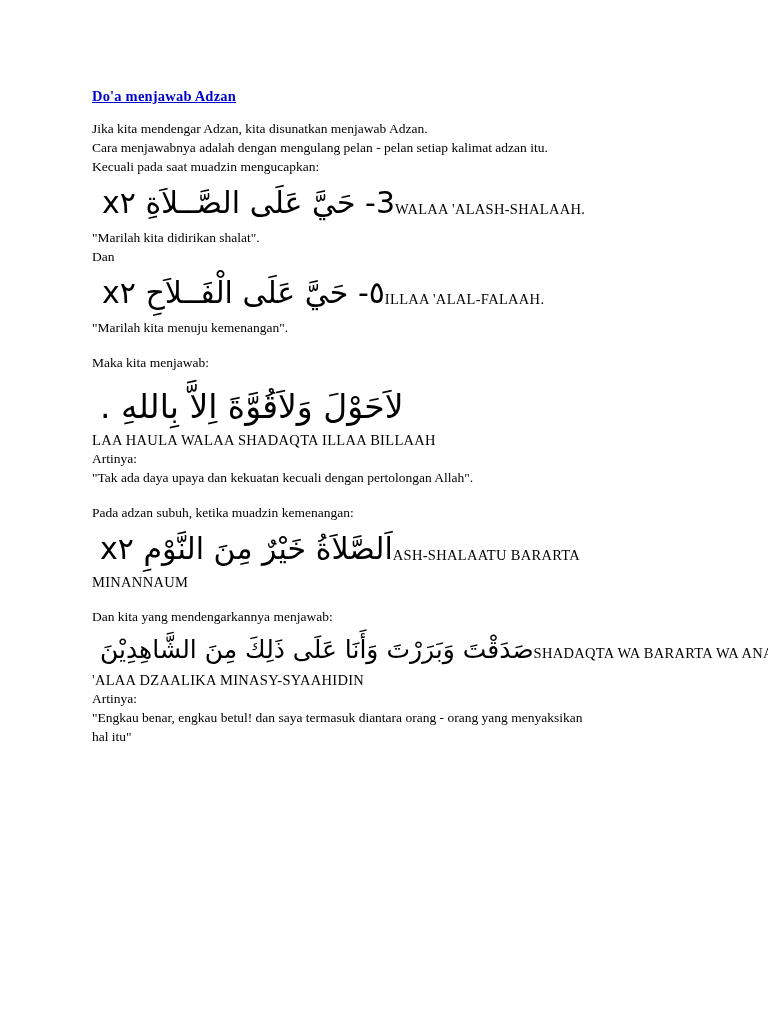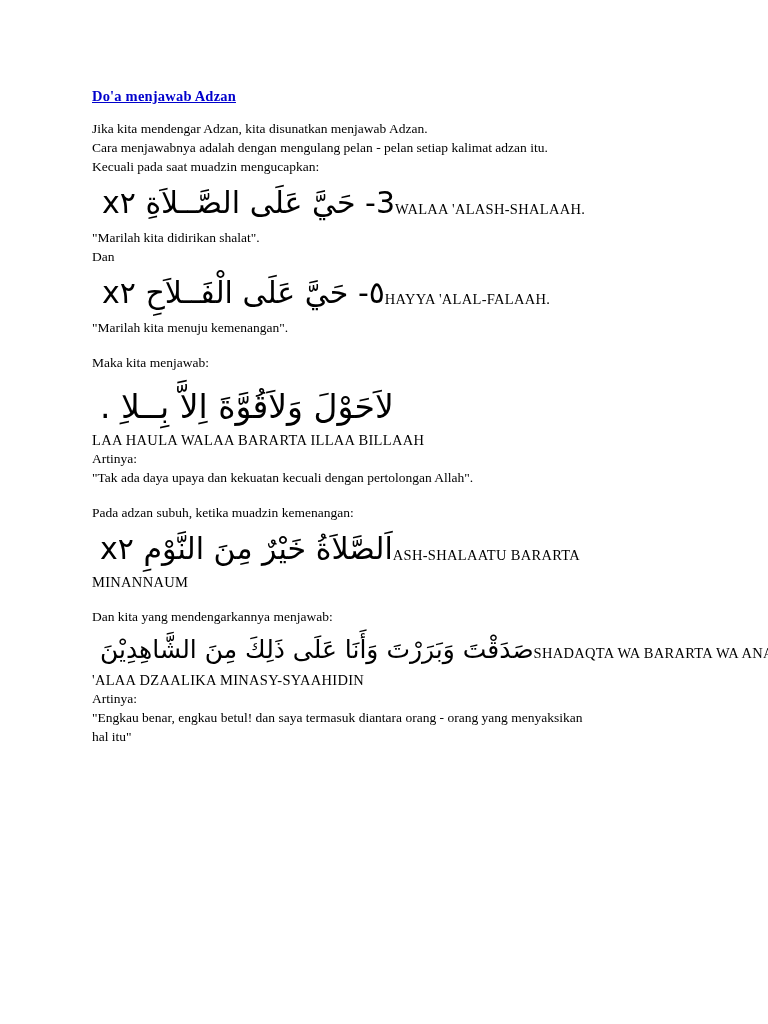--- a/index.html
+++ b/index.html
@@ -101,36 +101,36 @@
     <div class="arabic-line">
       <span class="arabic arabic-center">3- حَيَّ عَلَى الصَّــلاَةِ ٢x</span>
       <span class="translit">WALAA 'ALASH-SHALAAH.</span>
     </div>
 
     <p class="quote">"Marilah kita didirikan shalat".</p>
     <p class="para">Dan</p>
 
     <div class="arabic-line">
       <span class="arabic arabic-center">٥- حَيَّ عَلَى الْفَــلاَحِ ٢x</span>
-      <span class="translit">HAYYA 'ALAL-FALAAH.</span>
+      <span class="translit">ILLAA 'ALAL-FALAAH.</span>
     </div>
 
     <p class="quote">"Marilah kita menuju kemenangan".</p>
 
     <div class="spacer-md"></div>
 
     <p class="para">Maka kita menjawab:</p>
 
     <div class="spacer-sm"></div>
 
     <div>
-      <span class="arabic big indent-left">لاَحَوْلَ وَلاَقُوَّةَ اِلاَّ بِــلاِ .</span>
+      <span class="arabic big indent-left">لاَحَوْلَ وَلاَقُوَّةَ اِلاَّ بِاللهِ .</span>
     </div>
 
-    <p class="translit-block">LAA HAULA WALAA BARARTA ILLAA BILLAAH</p>
+    <p class="translit-block">LAA HAULA WALAA SHADAQTA ILLAA BILLAAH</p>
     <p class="para">Artinya:</p>
     <p class="quote">"Tak ada daya upaya dan kekuatan kecuali dengan pertolongan Allah".</p>
 
     <div class="spacer-md"></div>
 
     <p class="para">Pada adzan subuh, ketika muadzin kemenangan:</p>
 
     <div class="arabic-line">
       <span class="arabic indent-left">اَلصَّلاَةُ خَيْرٌ مِنَ النَّوْمِ ٢x</span>
       <span class="translit">ASH-SHALAATU BARARTA</span>

